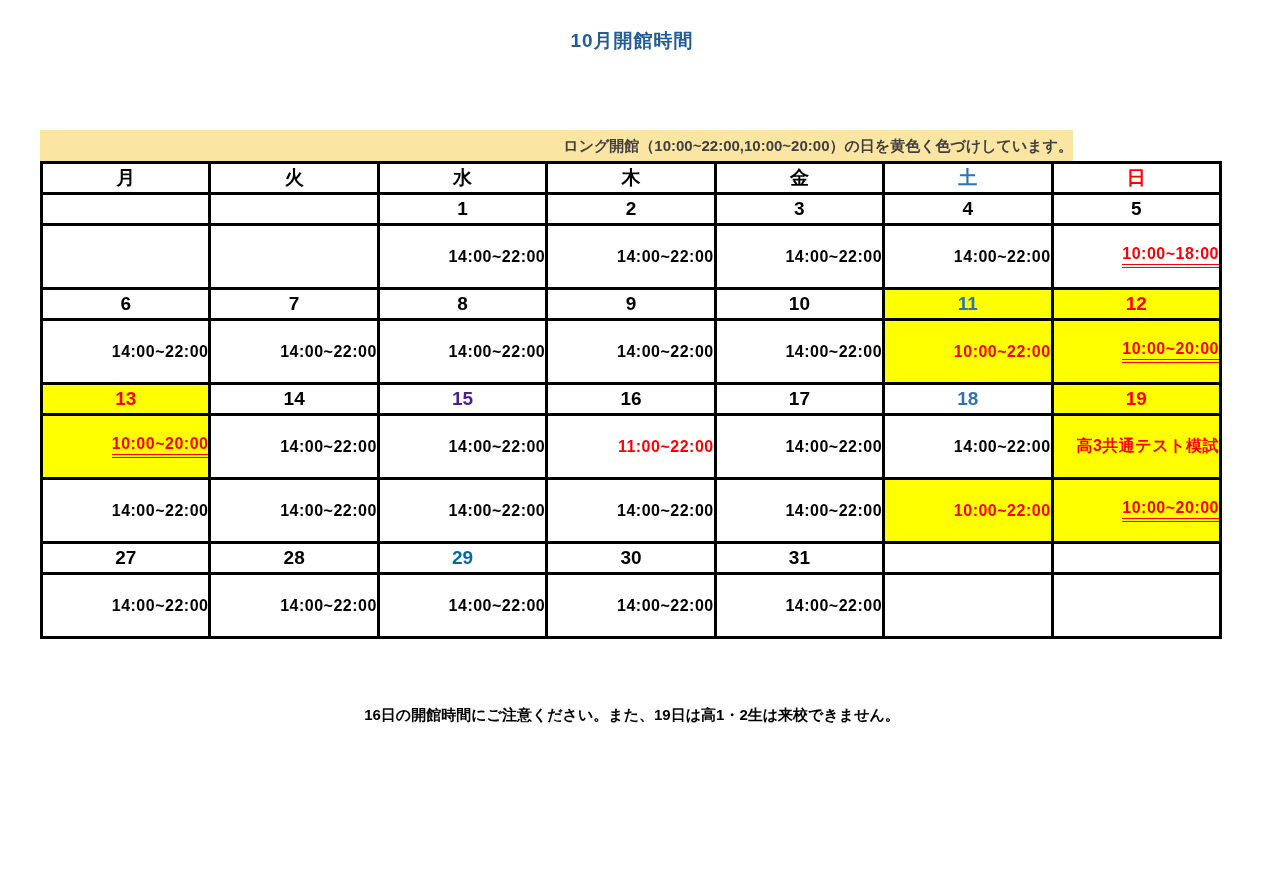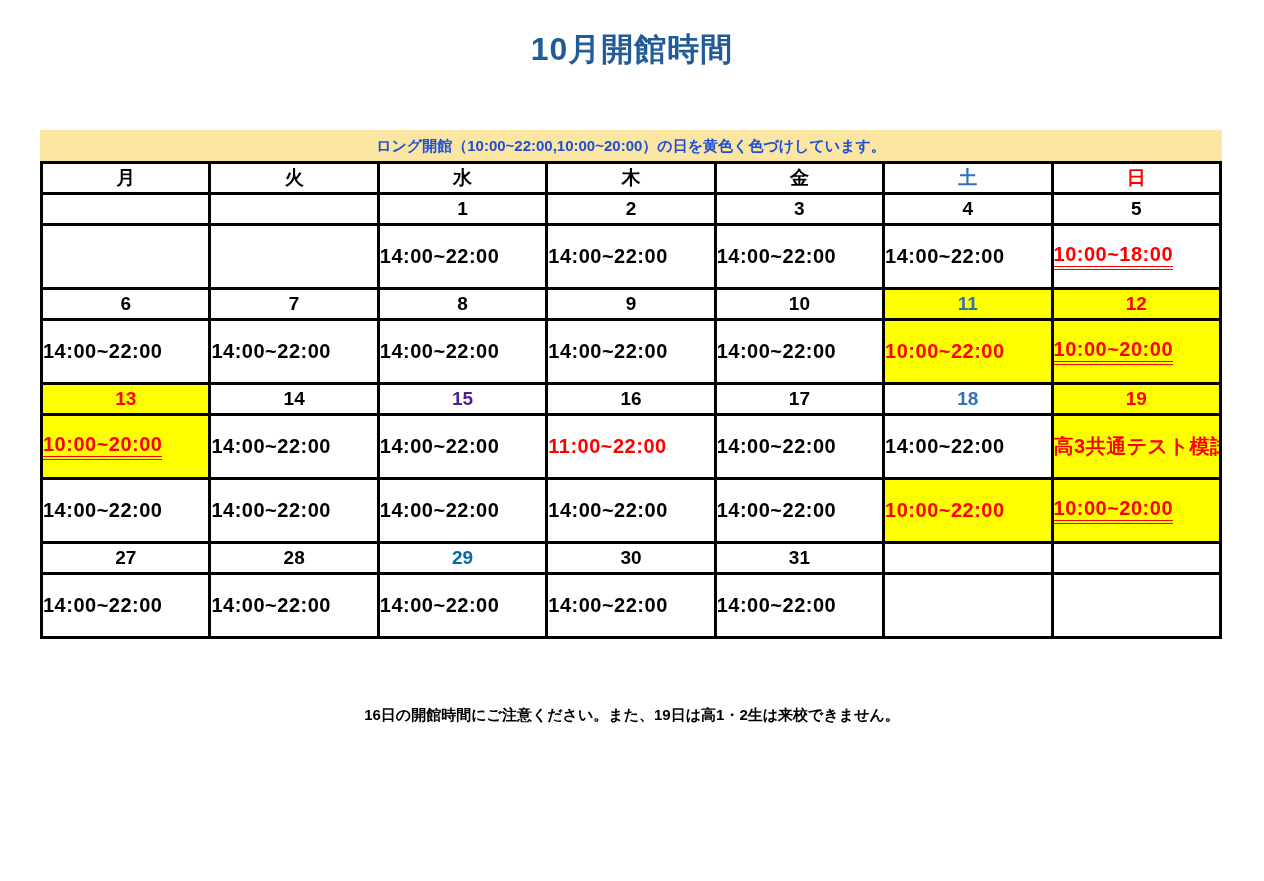--- a/index.html
+++ b/index.html
@@ -13,33 +13,33 @@
     font-family: "Liberation Sans", "DejaVu Sans", sans-serif;
     font-weight: bold;
     color: #000000;
     position: relative;
     overflow: hidden;
   }
   .title {
     margin: 0;
     padding-top: 28px;
     text-align: center;
-    font-size: 32px;
+    font-size: 19px;
     letter-spacing: 1px;
   }
   .banner {
     position: absolute;
     left: 40px;
     top: 130px;
-    width: 1182px;
+    width: 1033px;
     height: 31px;
     line-height: 31px;
-    text-align: center;
+    text-align: right;
     font-size: 15px;
-    color: #1d4ed8;
+    color: #404040;
   }
   table.calendar {
     position: absolute;
     left: 40px;
     top: 161px;
     width: 1182px;
     border-collapse: collapse;
     table-layout: fixed;
   }
   table.calendar th,
@@ -55,22 +55,22 @@
   }
   td.date {
     height: 28px;
     font-size: 19px;
     text-align: center;
     border-bottom: 1px solid #000000;
     vertical-align: middle;
   }
   td.time {
     height: 61px;
-    font-size: 20px;
-    text-align: left;
+    font-size: 16px;
+    text-align: right;
     padding-right: 4px;
     border-top: 1px solid #000000;
     vertical-align: middle;
     letter-spacing: 0.5px;
     white-space: nowrap;
   }
   td.hl { background: #FFFF00; }
   .dbl-underline {
     display: inline-block;
     border-bottom: 4px double currentColor;

